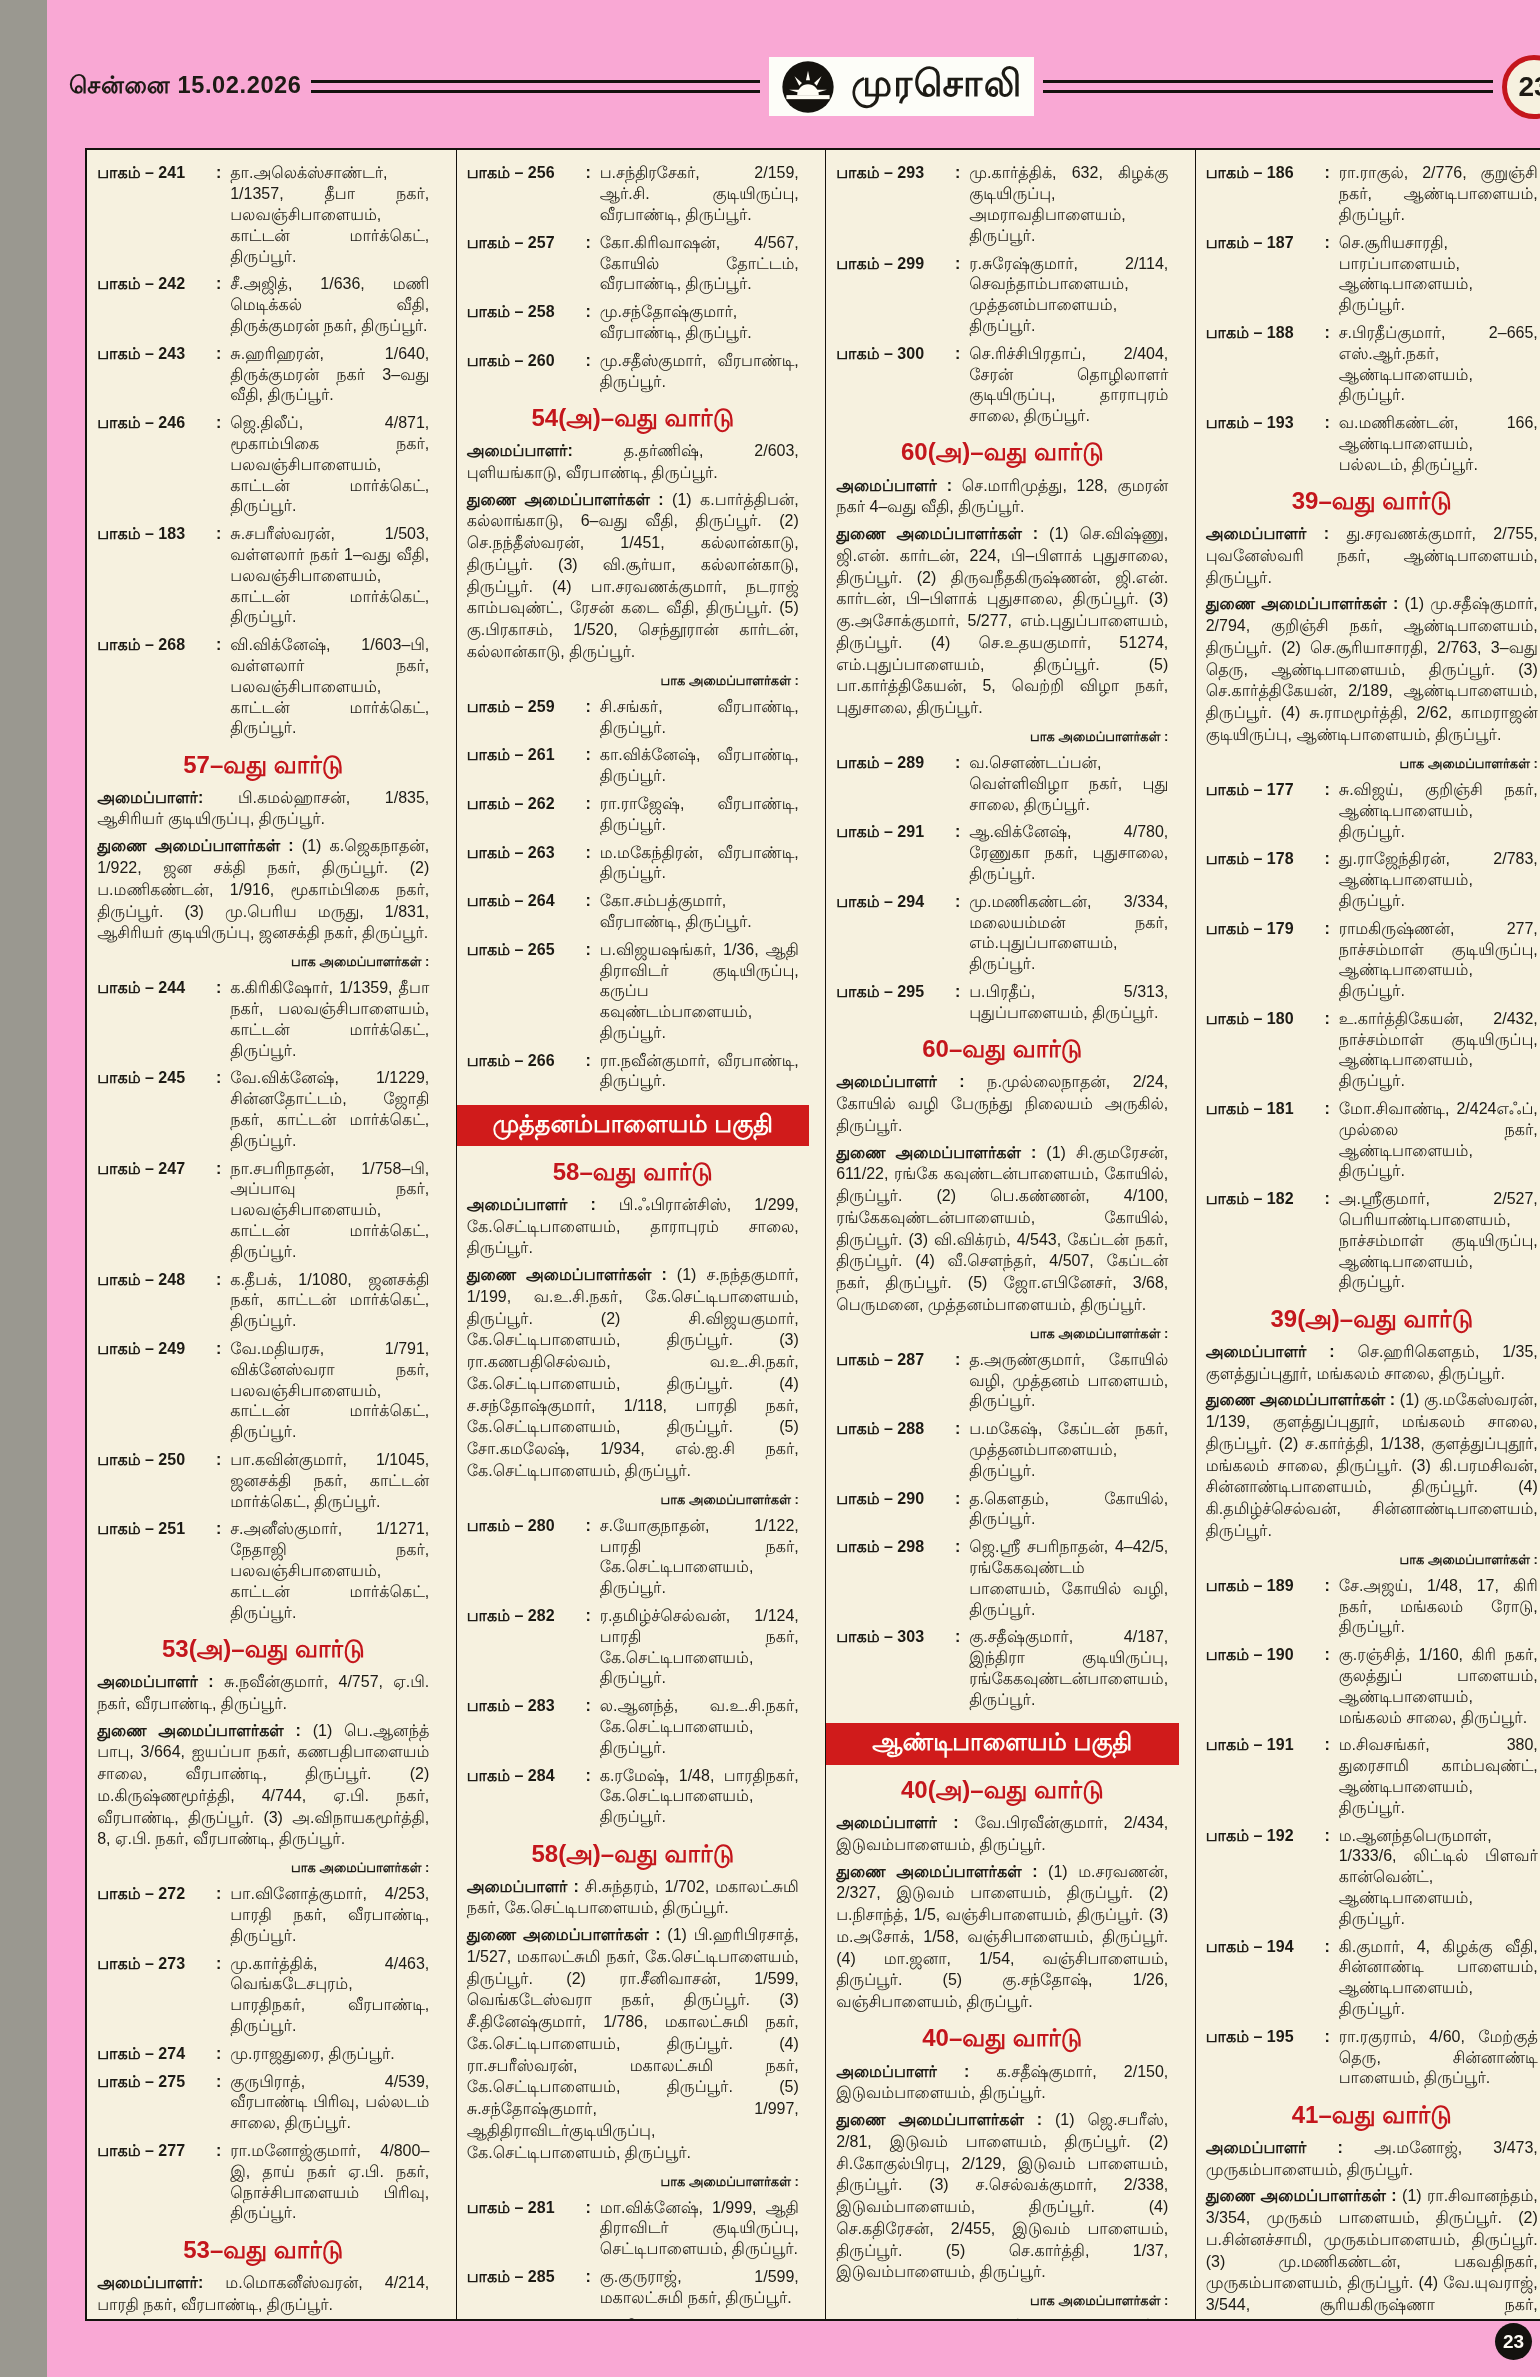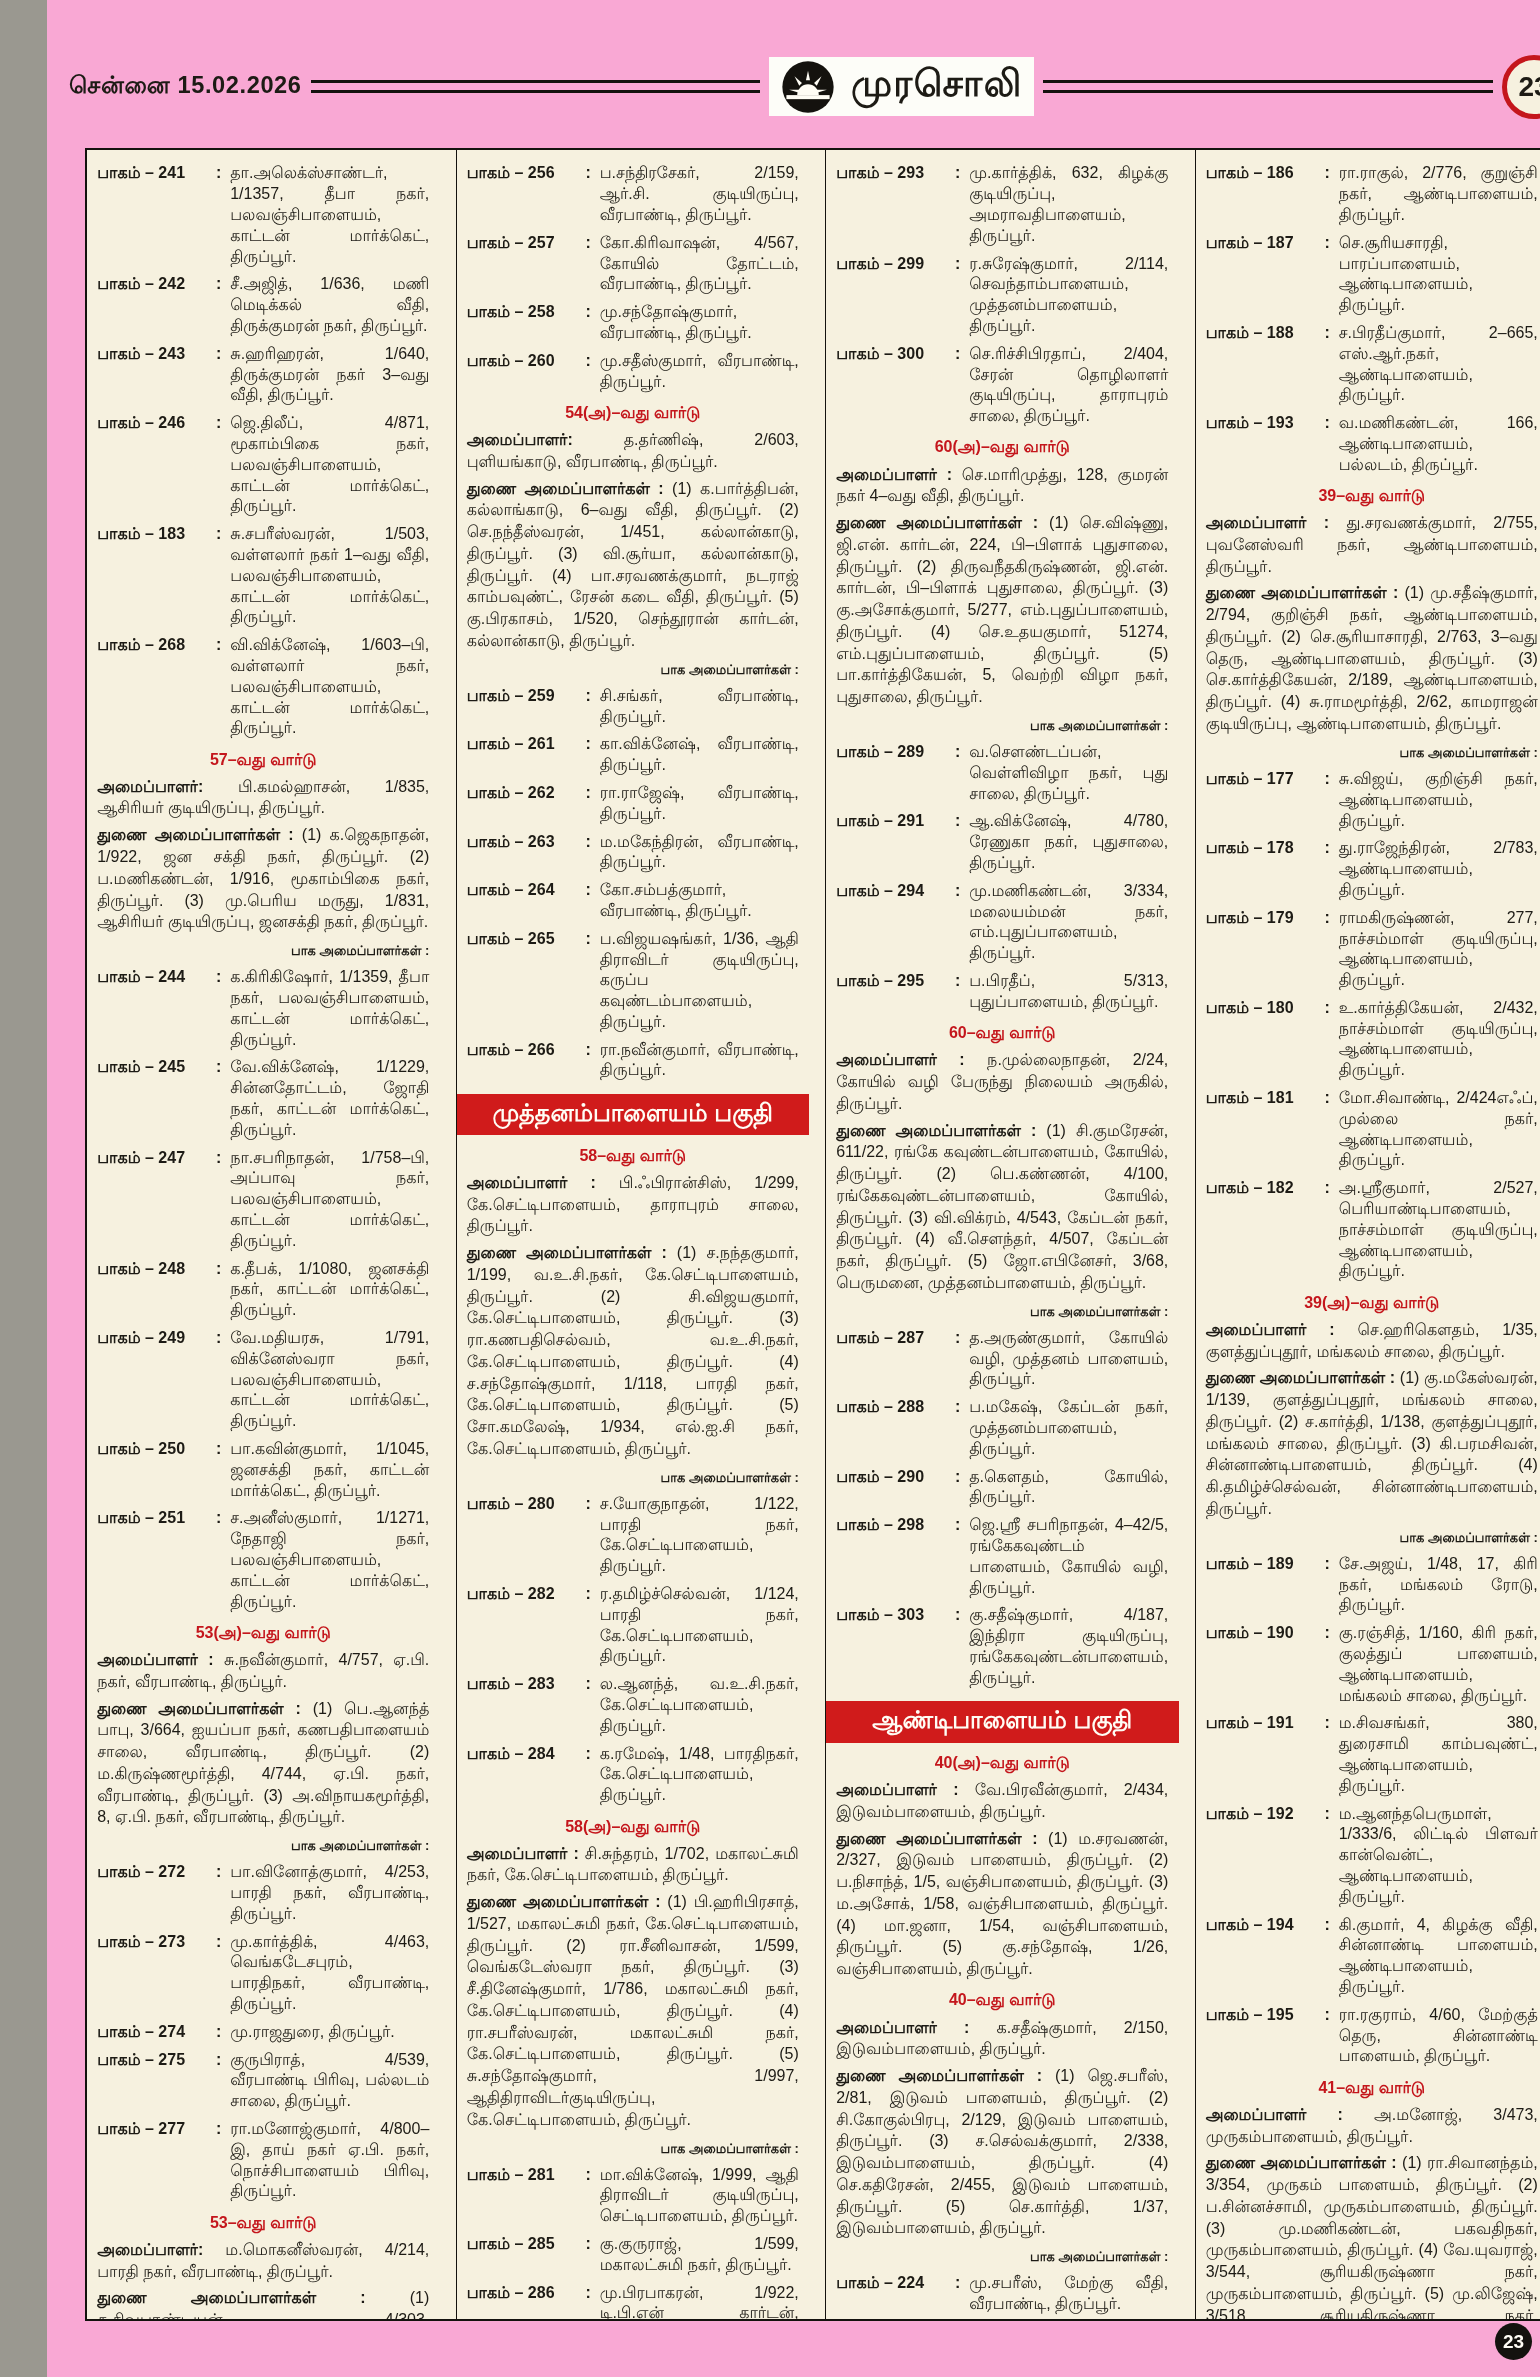--- a/index.html
+++ b/index.html
@@ -16,21 +16,21 @@
            align-items:center;justify-content:center;font-weight:bold;font-size:28px;color:#1d1b15;background:#f6f1df;}
   
   .content{position:absolute;top:148px;left:38px;right:38px;bottom:56px;
            border:2.6px solid #14120e;display:flex;background:#f6f1df;gap:16px;}
   .col{flex:1 1 0;padding:6.4px 10.2px 10.2px;overflow:hidden;}
   .col + .col{border-left:1.9px solid #14120e;}
   .entry{display:grid;grid-template-columns:110px 23px 1fr;margin:7px 0;font-size:16px;line-height:1.3;}
   .e-label{font-weight:bold;white-space:nowrap;}
   .e-colon{text-align:center;font-weight:bold;}
   .e-text{text-align:justify;}
-  .ward{text-align:center;font-weight:bold;font-size:16px;color:#c4161c;margin:11.5px 0 5.1px;}
+  .ward{text-align:center;font-weight:bold;font-size:24px;color:#c4161c;margin:11.5px 0 5.1px;}
   .banner{background:#d01b1b;color:#fffdf5;text-align:center;font-weight:bold;font-size:24px;
           margin:12.8px -10.2px 3.8px;padding:5.1px 0;}
   .subhead{text-align:right;font-weight:bold;font-size:13px;margin:10.2px 0 3.8px;}
   .para{margin:5.1px 0;font-size:16px;line-height:1.36;text-align:justify;}
   .para b{font-weight:bold;}
   
   .pgnum-bottom{position:absolute;right:56px;bottom:16.6px;width:37px;height:37px;border-radius:50%;
                 background:#14120e;color:#fffdf5;display:flex;align-items:center;justify-content:center;
                 font-weight:bold;font-size:19px;}
 </style>

